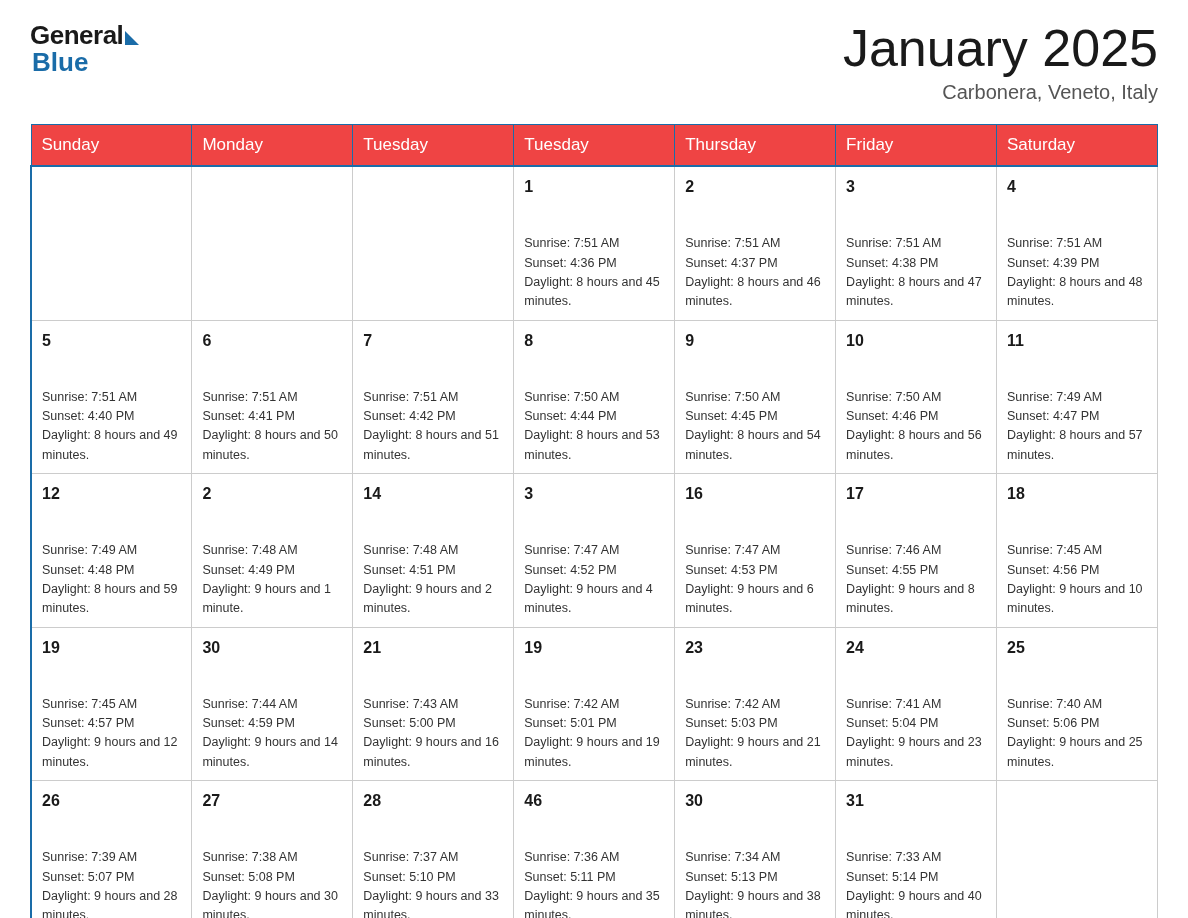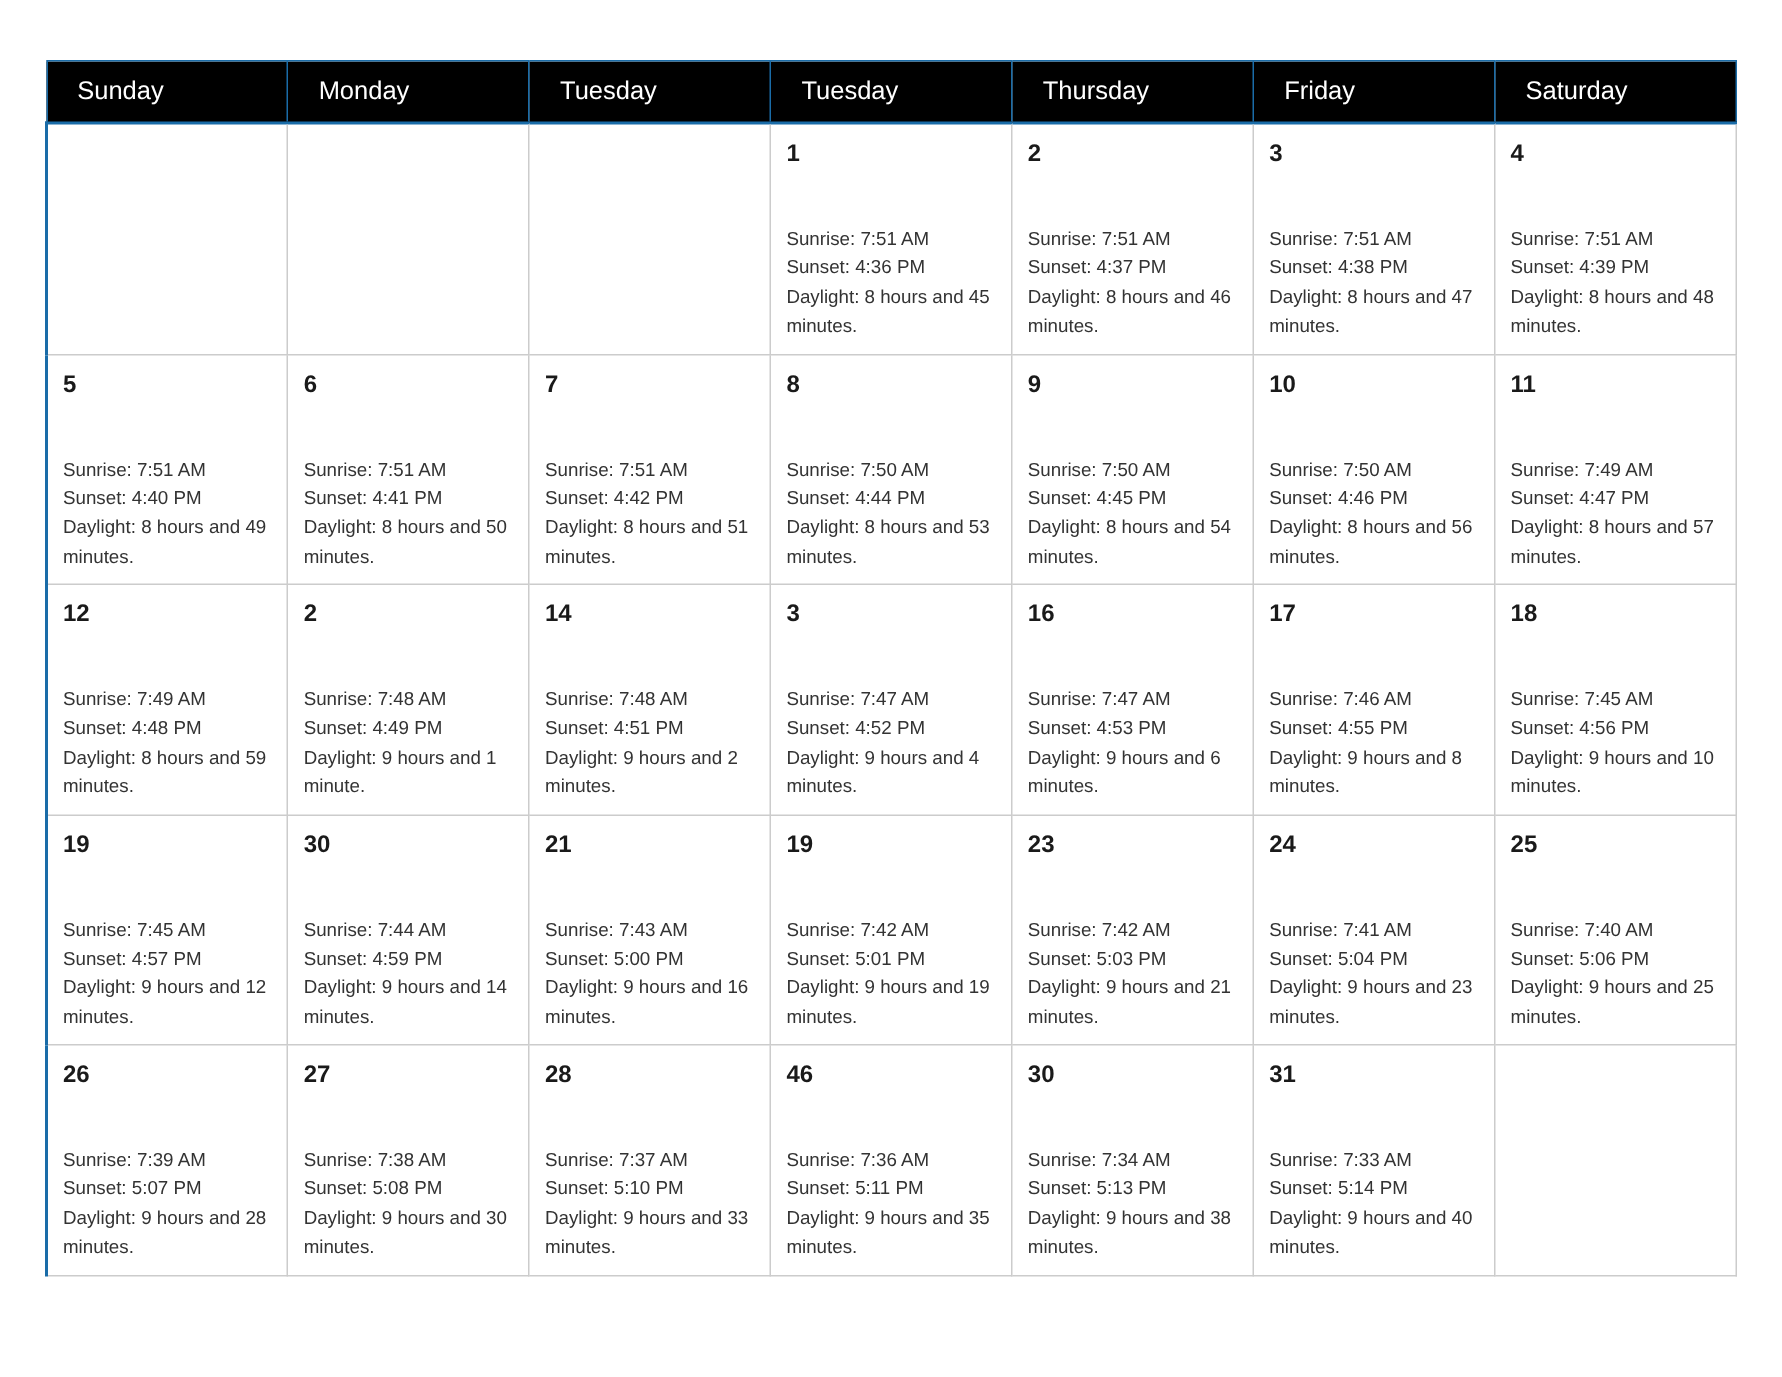--- a/index.html
+++ b/index.html
@@ -59,25 +59,25 @@
     .calendar-subtitle {
       font-size: 20px;
       color: #555;
       margin-top: 4px;
     }
     table {
       width: 100%;
       border-collapse: collapse;
     }
     thead tr th {
-      background-color: #000000;
+      background-color: #ef4444;
       color: #fff;
       font-size: 17px;
       font-weight: normal;
-      padding: 10px 20px;
+      padding: 10px 10px;
       text-align: left;
       border: 1px solid #1a6ca8;
     }
     tbody tr td {
       vertical-align: top;
       padding: 8px 10px;
       border: 1px solid #ccc;
       width: 14.28%;
       min-height: 100px;
       font-size: 13px;
@@ -101,20 +101,31 @@
       border-left: 2px solid #1a6ca8;
     }
     tbody tr:first-child td {
       border-top: 2px solid #1a6ca8;
     }
   </style>
 </head>
 <body>
 
 <div class="header">
+  <div class="logo">
+    <div class="logo-top">
+      <span class="logo-general">General</span>
+      <div class="logo-arrow"></div>
+    </div>
+    <span class="logo-blue">Blue</span>
+  </div>
+  <div class="title-block">
+    <div class="calendar-title">January 2025</div>
+    <div class="calendar-subtitle">Carbonera, Veneto, Italy</div>
+  </div>
 </div>
 
 <table>
   <thead>
     <tr>
     <th>Sunday</th>
         <th>Monday</th>
         <th>Tuesday</th>
         <th>Tuesday</th>
         <th>Thursday</th>

